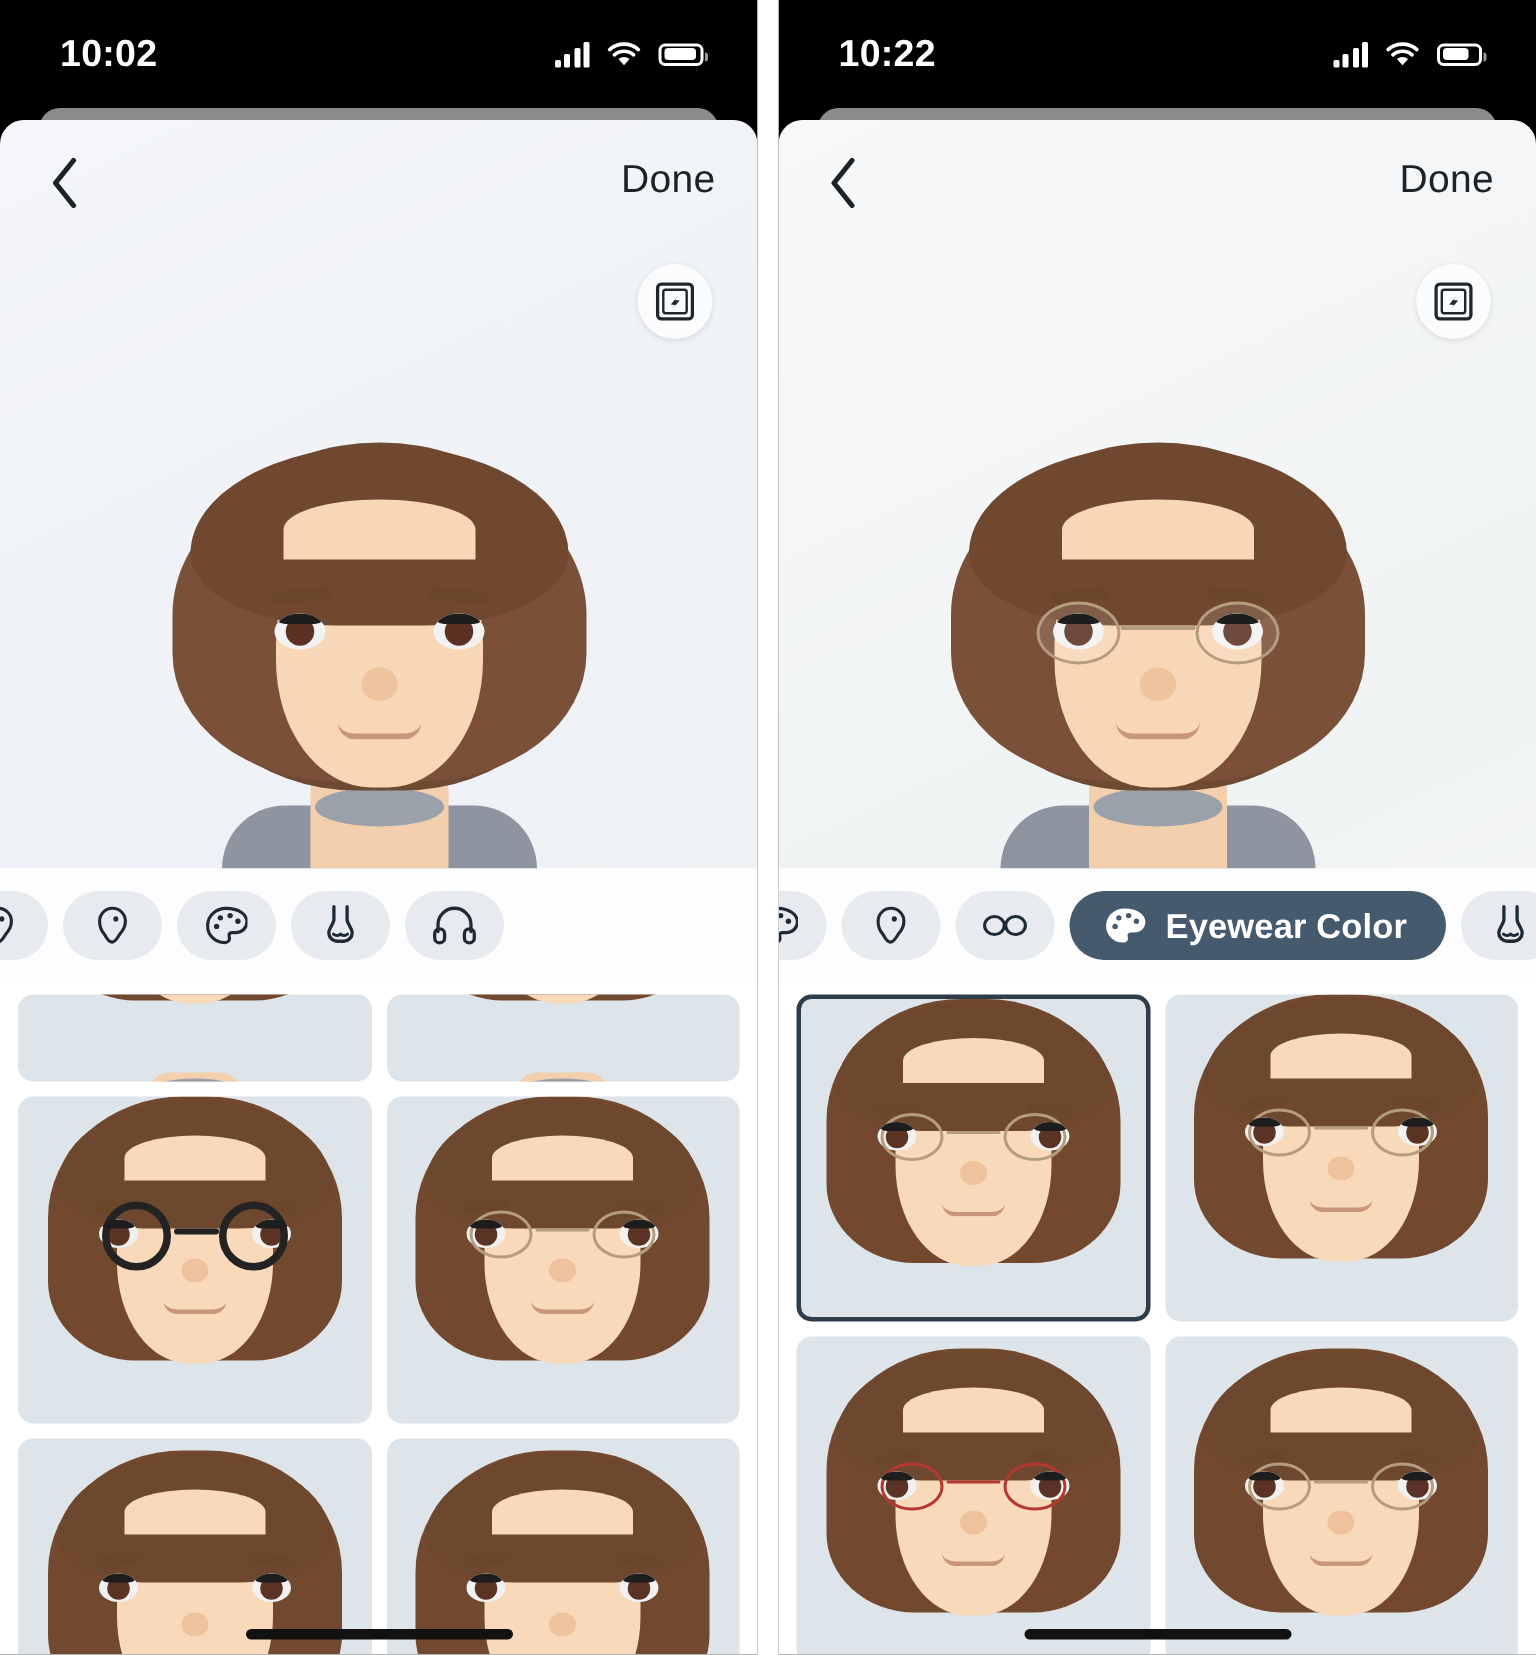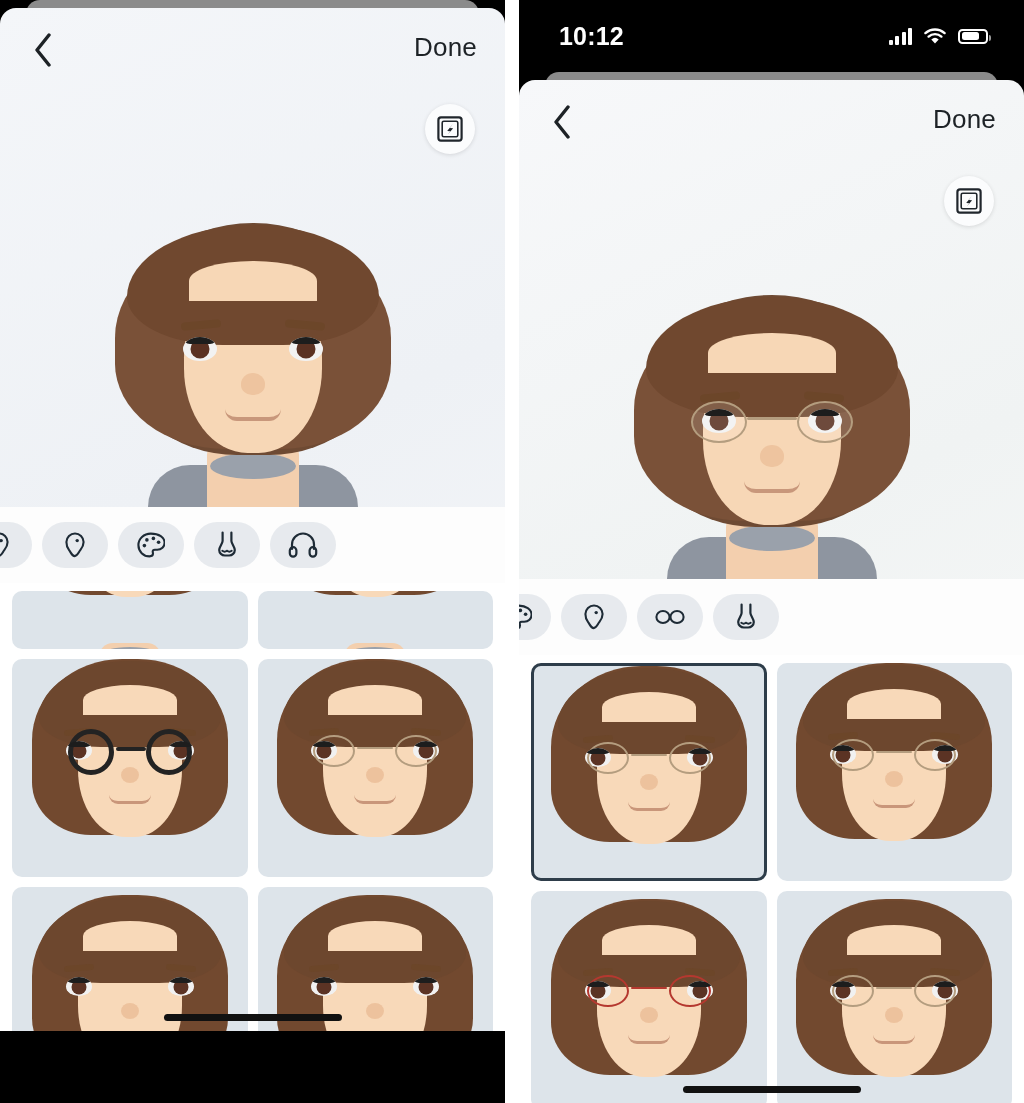--- a/index.html
+++ b/index.html
@@ -152,20 +152,41 @@
   }
   .divider-gap { width:14px; height:1103px; background:#fff; position:absolute; left:505px; top:0; z-index:30;}
 </style>
 </head>
 <body>
 
 <div class="screen">
 
   <div class="panel left">
 
+    <div class="statusbar">
+      <div class="status-time">10:02</div>
+      <div class="status-icons">
+        <span class="sig">
+            <i></i>
+            <i></i>
+            <i></i>
+            <i></i>
+          </span>
+        <span class="wifi">
+          <svg width="24" height="17" viewBox="0 0 24 17">
+              <path d="M12 15.5 8.3 11.4a5.6 5.6 0 0 1 7.4 0Z" fill="#fff"></path>
+              <path d="M5.6 8.6a9.6 9.6 0 0 1 12.8 0" stroke="#fff" stroke-width="2.4" fill="none" stroke-linecap="round"></path>
+              <path d="M2.4 5.1a14.4 14.4 0 0 1 19.2 0" stroke="#fff" stroke-width="2.4" fill="none" stroke-linecap="round"></path>
+            </svg>
+        </span>
+        <span class="batt">
+            <i style="width:83%"></i>
+          </span>
+      </div>
+    </div>
 
     <div class="sheet-wrap">
       <div class="sheet-handle"></div>
       <div class="sheet">
 
         <div class="navbar">
           <div class="nav-back">
             <svg width="20" height="34" viewBox="0 0 20 34">
                 <path d="M16 2 4 17l12 15" stroke="#1d2226" stroke-width="3.4" fill="none" stroke-linecap="round" stroke-linejoin="round"></path>
               </svg>
@@ -349,21 +370,21 @@
         <div class="home-ind"></div>
       </div>
     </div>
   </div>
 
   <div class="divider-gap"></div>
 
   <div class="panel right">
 
     <div class="statusbar">
-      <div class="status-time">10:12</div>
+      <div class="status-time">10:22</div>
       <div class="status-icons">
         <span class="sig">
             <i></i>
             <i></i>
             <i></i>
             <i></i>
           </span>
         <span class="wifi">
           <svg width="24" height="17" viewBox="0 0 24 17">
               <path d="M12 15.5 8.3 11.4a5.6 5.6 0 0 1 7.4 0Z" fill="#fff"></path>
@@ -447,20 +468,32 @@
             <div class="tab icononly">
       <span class="ico">
                 <svg width="32" height="18" viewBox="0 0 32 18">
                   <ellipse cx="8.5" cy="9" rx="7" ry="6.4" stroke="#1e2b36" stroke-width="2.2" fill="none"></ellipse>
                   <ellipse cx="23.5" cy="9" rx="7" ry="6.4" stroke="#1e2b36" stroke-width="2.2" fill="none"></ellipse>
                   <path d="M15.5 9h1" stroke="#1e2b36" stroke-width="2.2"></path>
                 </svg>
               </span>
 
     </div>
+            <div class="tab sel">
+      <span class="ico">
+                <svg width="28" height="27" viewBox="0 0 28 27">
+                  <path d="M13.8 1.6C6.8 1.6 1.4 6.7 1.4 13.1c0 6.4 5 11.3 11.2 11.3 2.1 0 3.4-1.2 3.4-2.8 0-.8-.3-1.3-.3-2 0-1.1.9-1.9 2.1-1.9h2.4c4.2 0 7.4-3.1 7.4-7 0-5.2-5.6-9.1-13.8-9.1Z" fill="#ffffff" stroke="none" stroke-width="0"></path>
+                  <circle cx="7.4" cy="13.6" r="1.8" fill="#455a6c"></circle>
+                  <circle cx="9.9" cy="7.9" r="1.8" fill="#455a6c"></circle>
+                  <circle cx="16.4" cy="6.4" r="1.8" fill="#455a6c"></circle>
+                  <circle cx="21.6" cy="10.2" r="1.8" fill="#455a6c"></circle>
+                </svg>
+              </span>
+      <span class="lbl">Eyewear Color</span>
+    </div>
             <div class="tab icononly">
       <span class="ico">
                 <svg width="26" height="30" viewBox="0 0 26 30">
                   <path d="M8.6 2.5v8.6c0 2.3-3.4 5.9-3.4 8.9 0 3 2.6 5.5 5.7 5.5h4.2c3.1 0 5.7-2.5 5.7-5.5 0-3-3.4-6.6-3.4-8.9V2.5" stroke="#1e2b36" stroke-width="2.2" fill="none" stroke-linecap="round"></path>
                   <path d="M8.3 20.8c1.5 1.2 3 1.2 4.7 0m0 0c1.7 1.2 3.2 1.2 4.7 0" stroke="#1e2b36" stroke-width="2" fill="none" stroke-linecap="round"></path>
                 </svg>
               </span>
 
     </div>
           </div>

